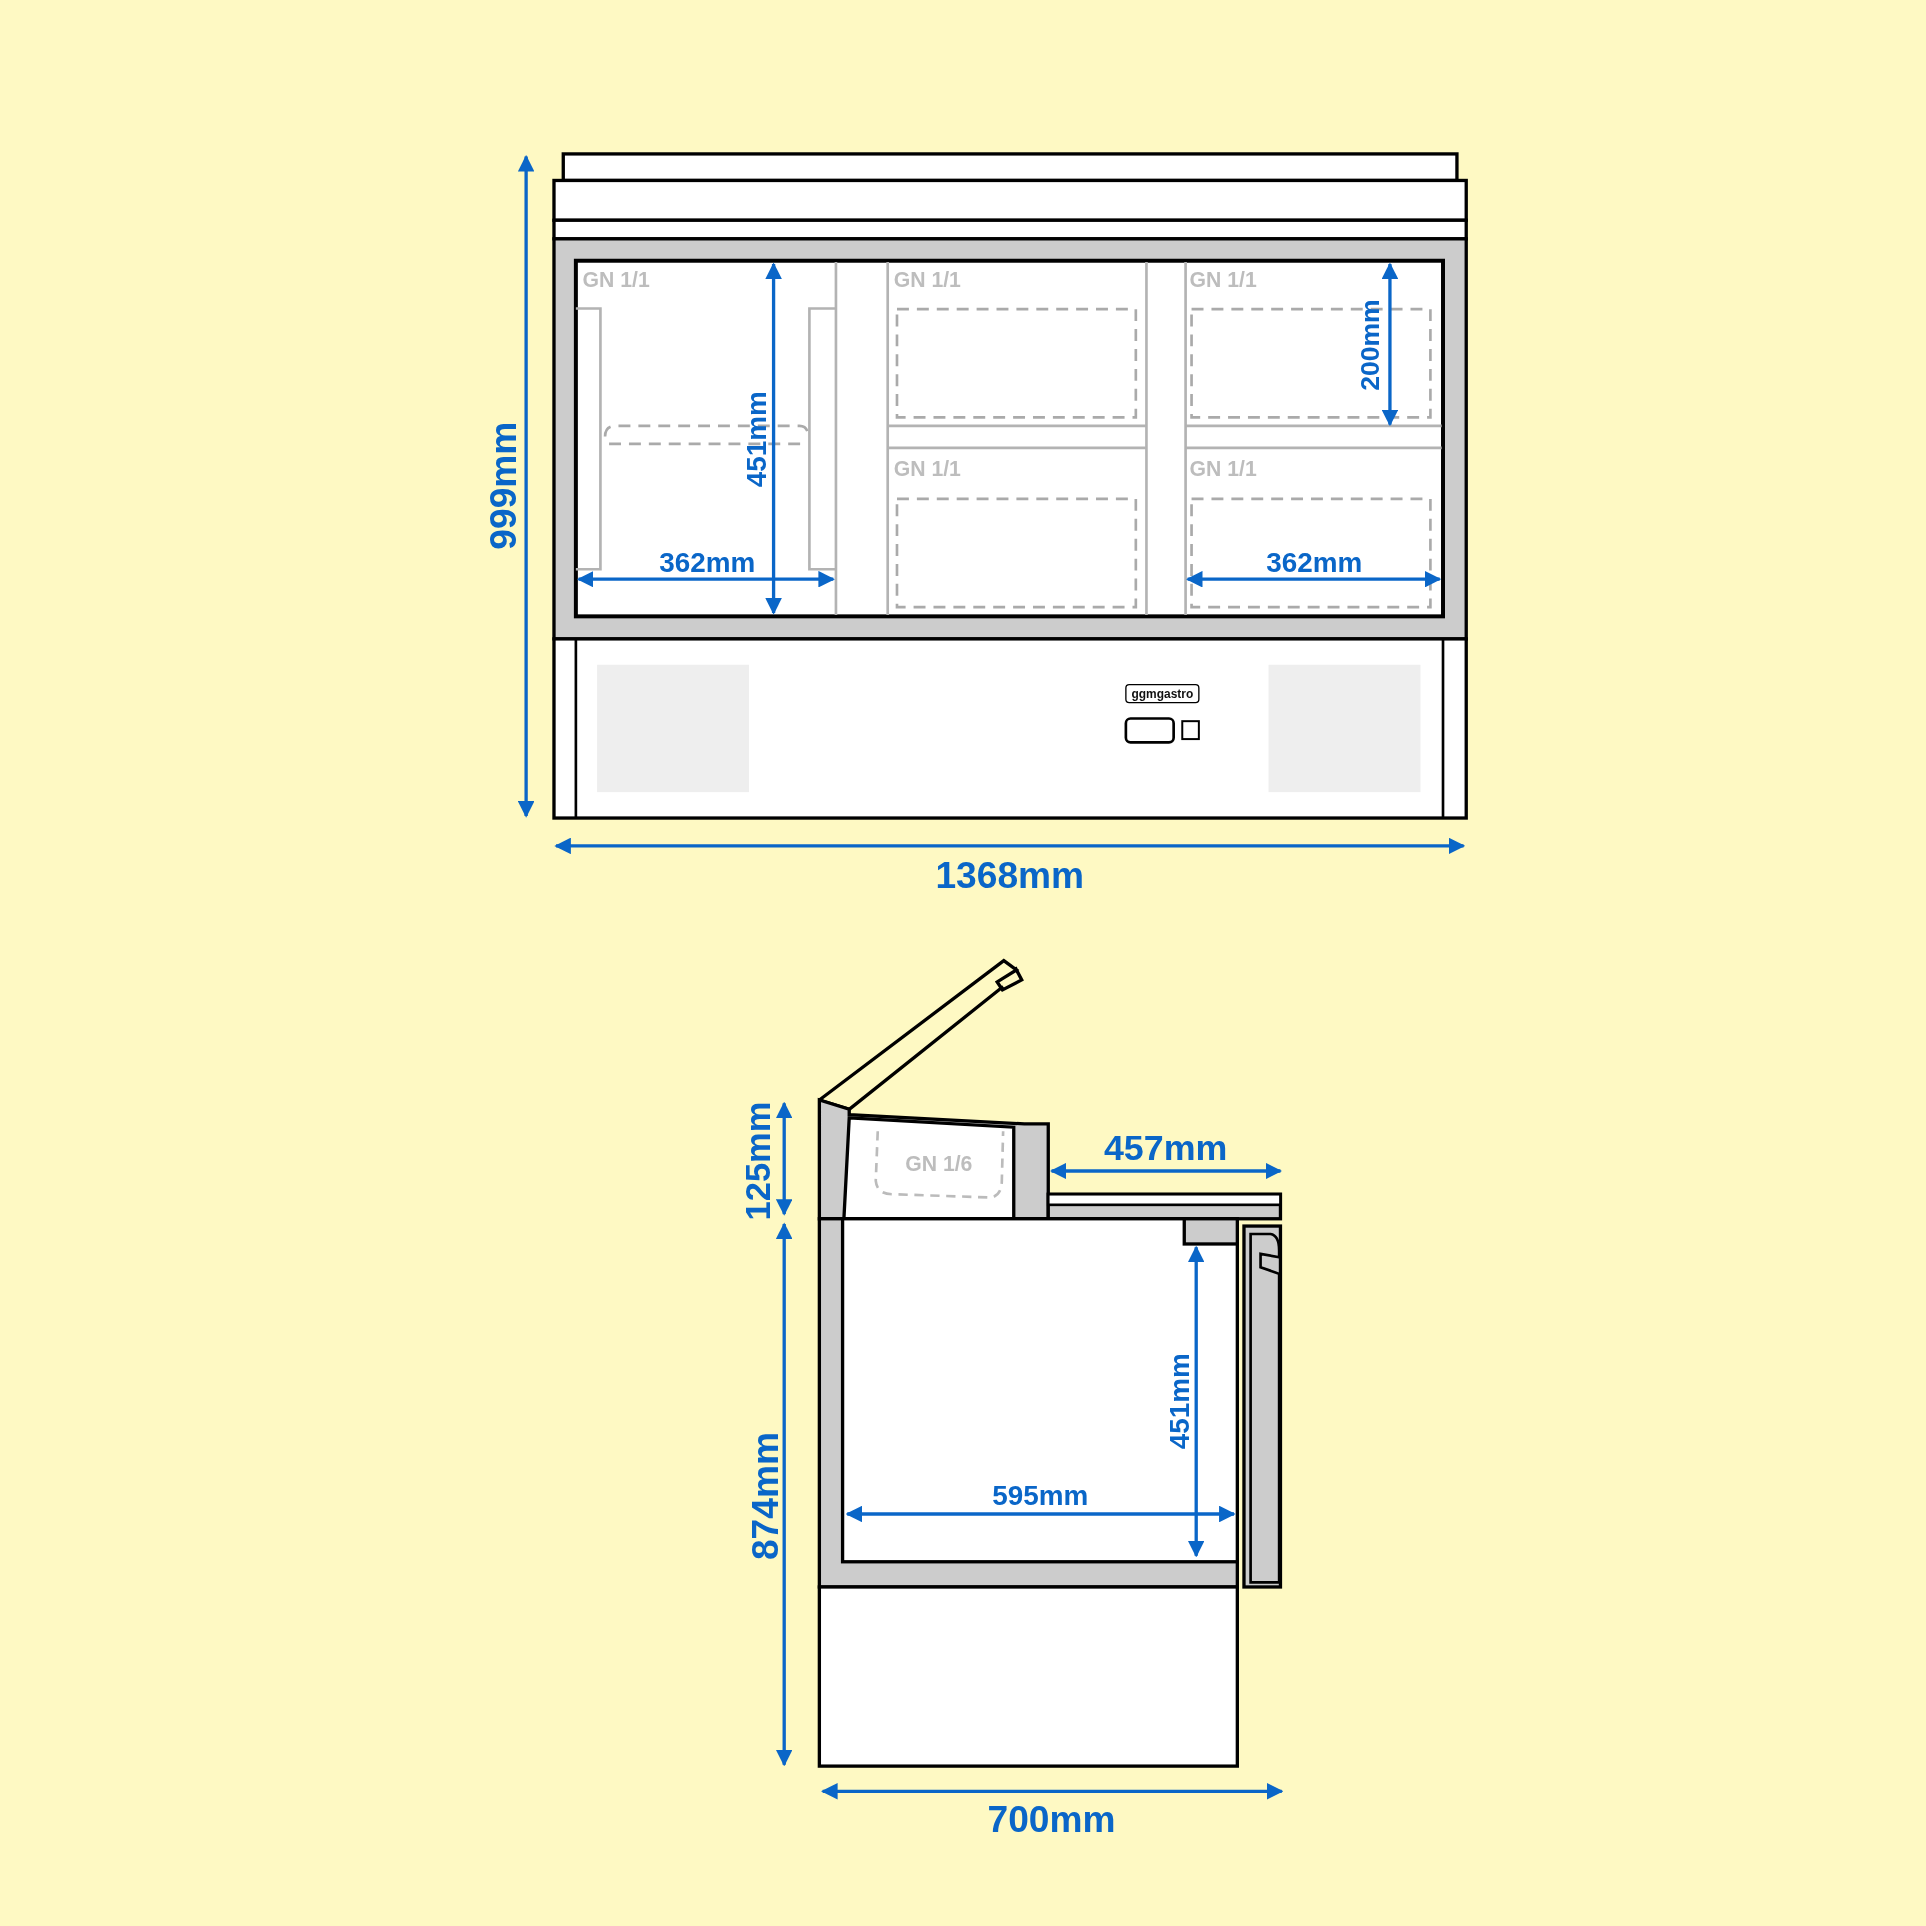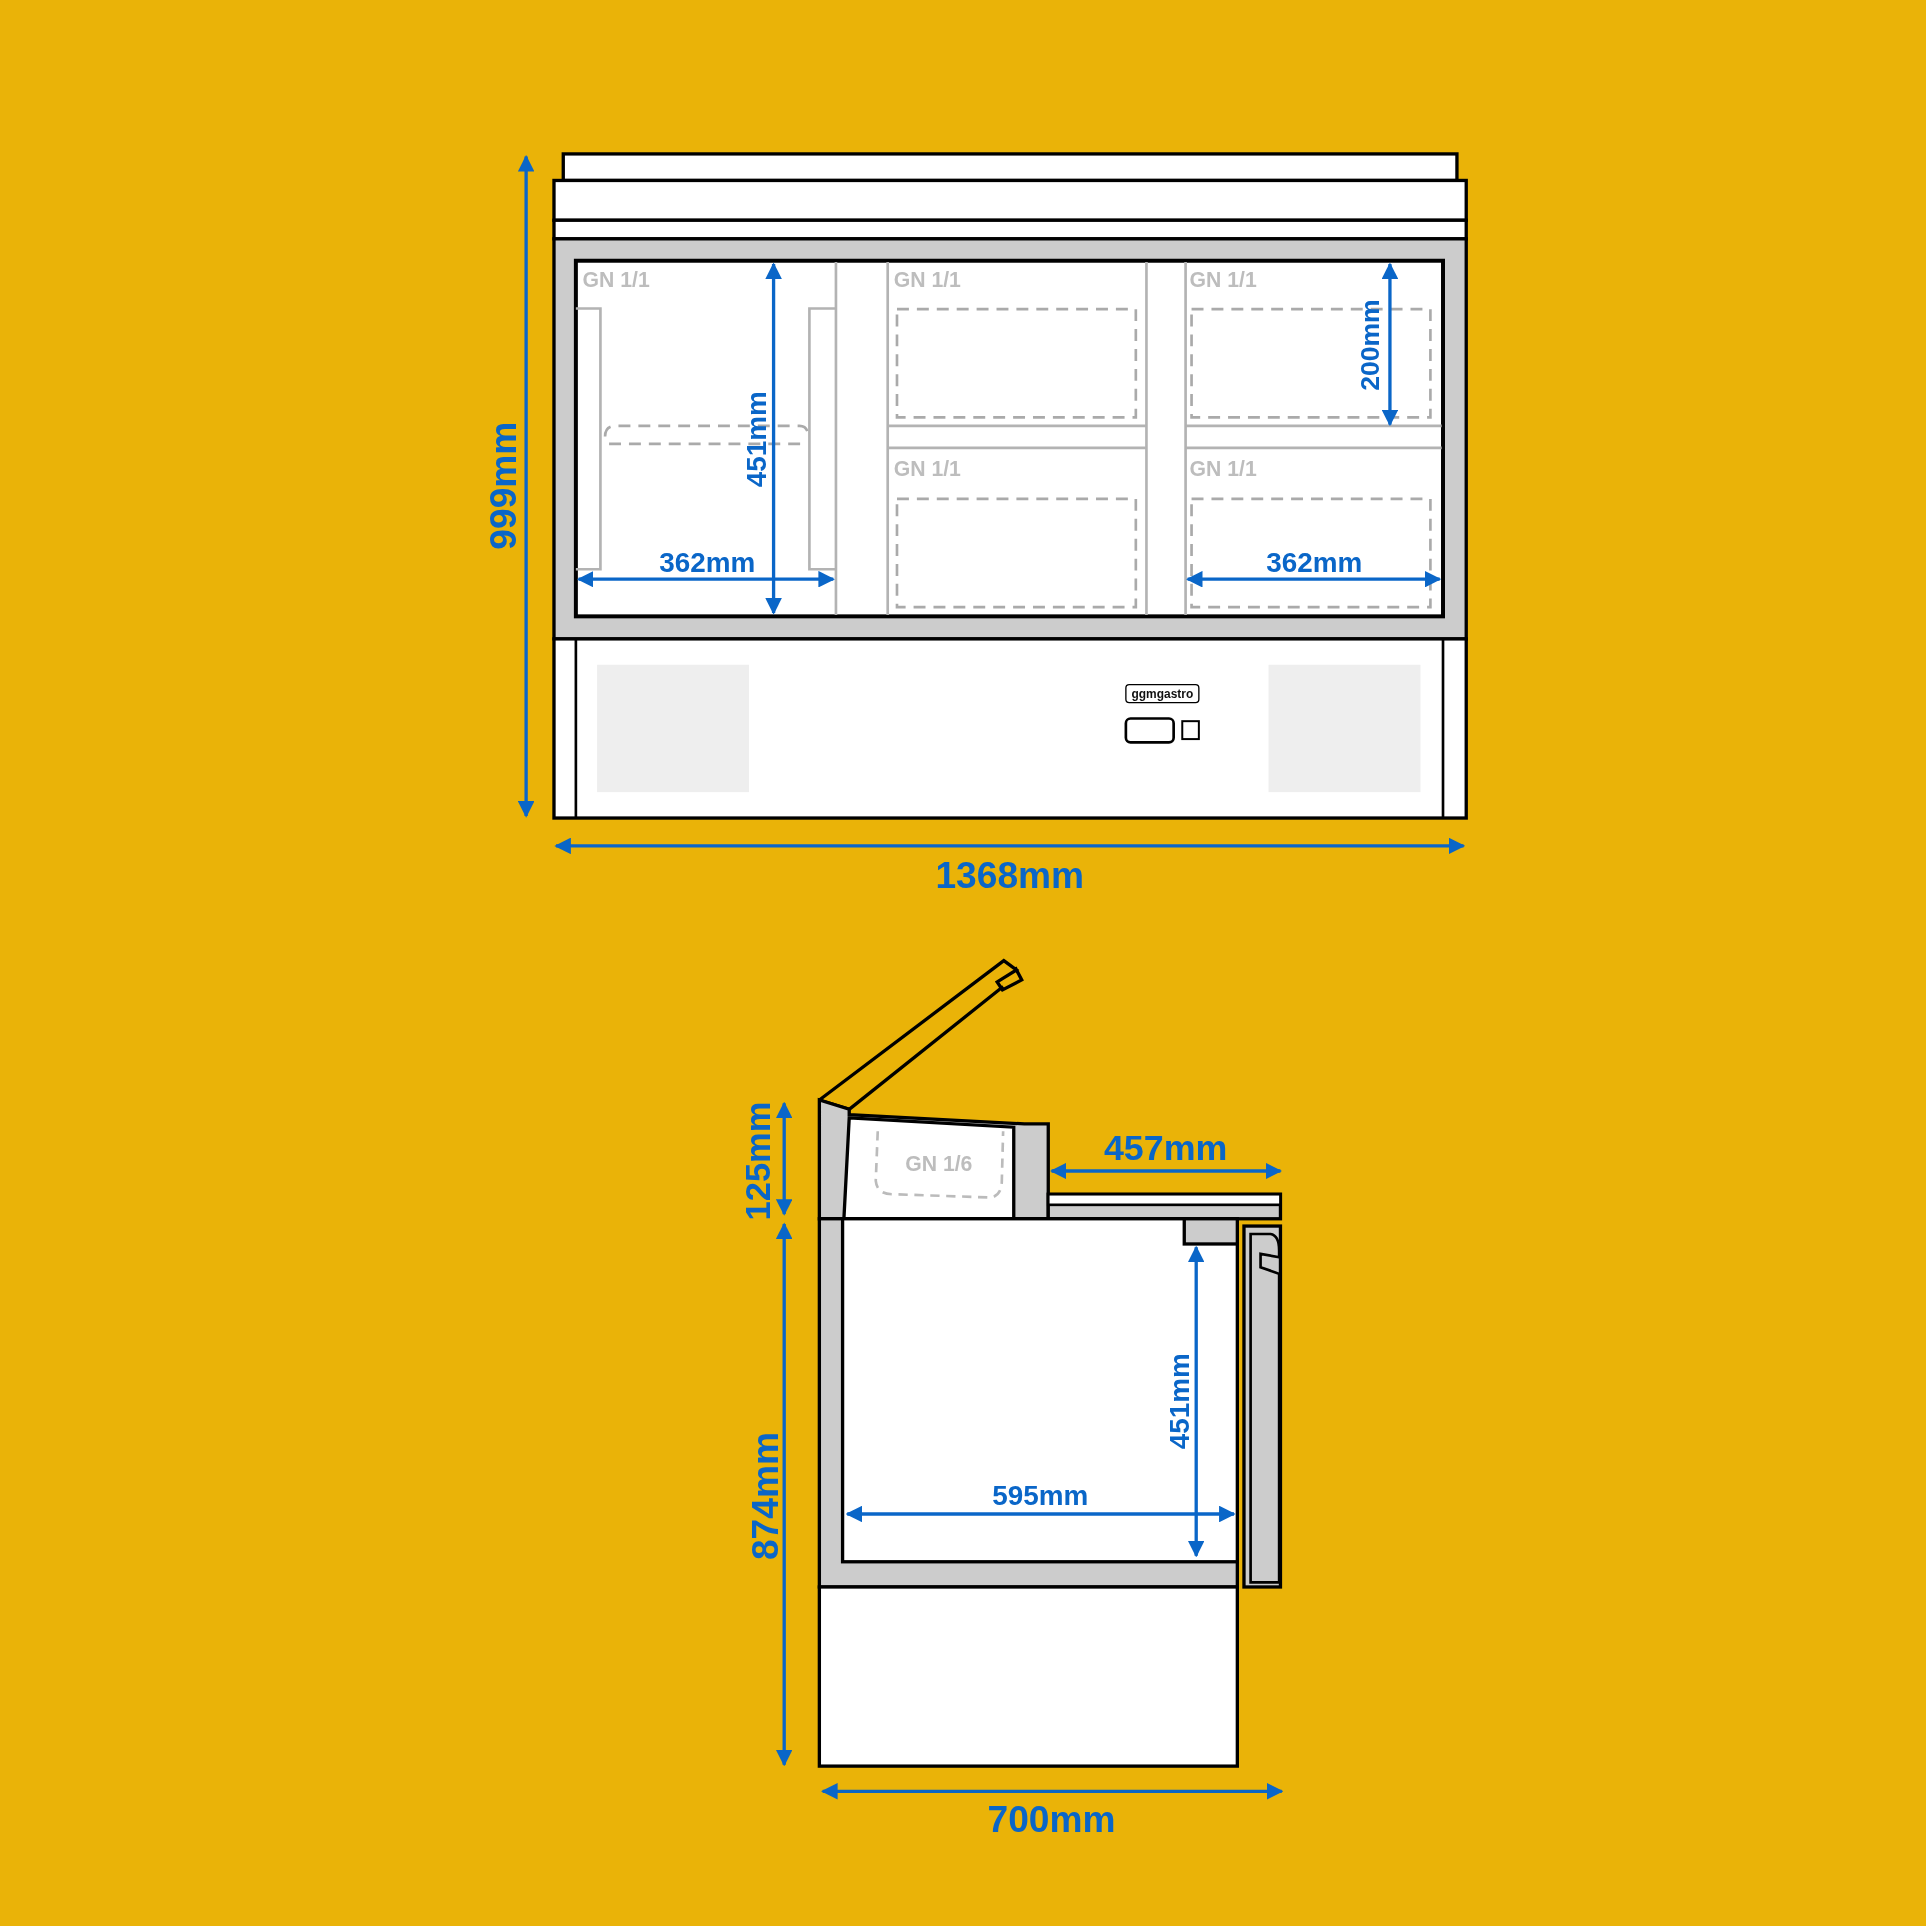--- a/index.html
+++ b/index.html
@@ -1,16 +1,16 @@
 <!DOCTYPE html>
 <html style="font-size:10.6px"><head>
 <meta charset="utf-8">
 <style>
   html,body{margin:0;padding:0;background:#ffffff;}
-  #stage{position:relative;width:1926px;height:1926px;background:#eab308;overflow:hidden;}
+  #stage{position:relative;width:1926px;height:1926px;background:#fef9c3;overflow:hidden;}
   svg{position:absolute;left:0;top:0;}
   .dim{font-family:"Liberation Sans",sans-serif;font-weight:bold;fill:#0a66c8;}
   .gn{font-family:"Liberation Sans",sans-serif;font-weight:bold;fill:#bdbdbd;}
   .logo{font-family:"Liberation Sans",sans-serif;font-weight:bold;fill:#111;}
 </style>
 </head>
 <body>
 
 <div id="stage">
 <svg width="1926" height="1926" viewBox="0 0 2903 2903" xmlns="http://www.w3.org/2000/svg">

